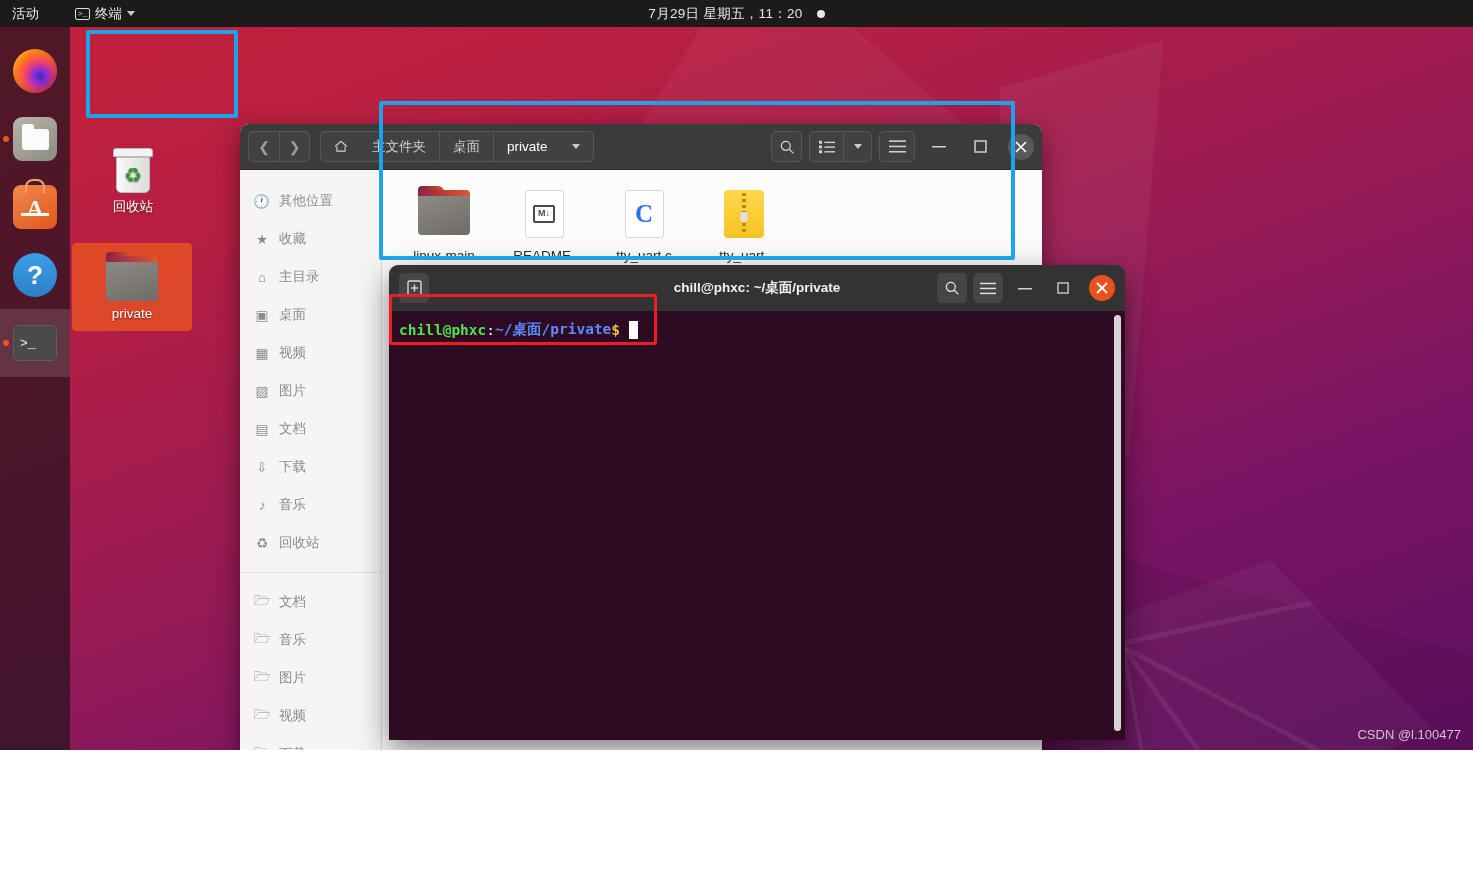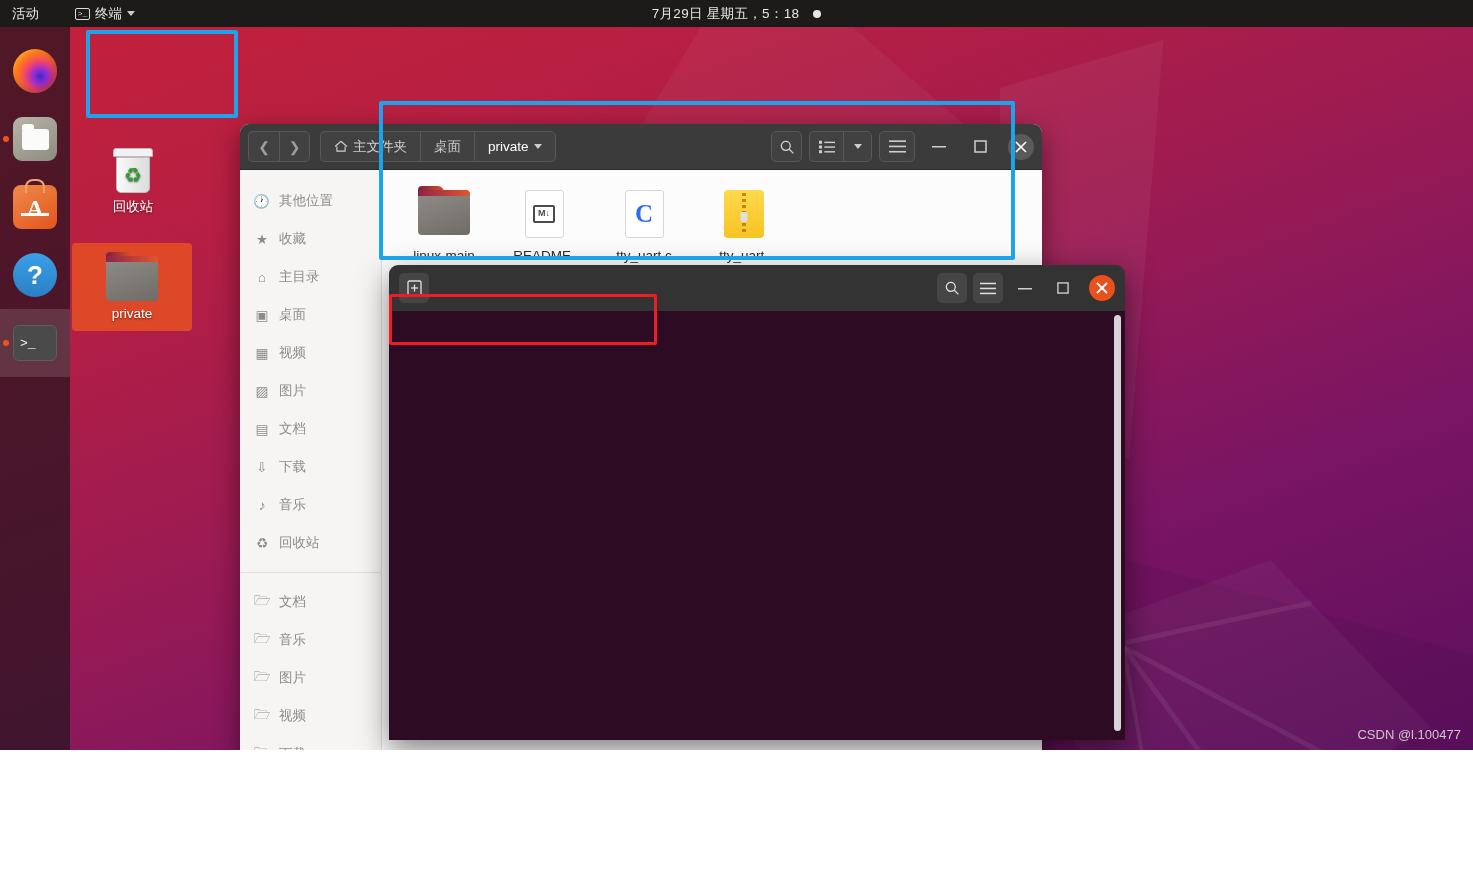--- a/index.html
+++ b/index.html
@@ -203,21 +203,21 @@
     width: 31px; height: 31px; background: #414141; border: 1px solid #585858;
     color: #9e9e9e; display: flex; align-items: center; justify-content: center;
     font-size: 14px; cursor: pointer;
   }
   .nav-btn:first-child { border-radius: 5px 0 0 5px; border-right: none; }
   .nav-btn:last-child { border-radius: 0 5px 5px 0; }
   .crumbs { display: flex; margin-left: 10px; }
   .crumb {
     height: 31px; padding: 12px 13px; background: #414141; border: 1px solid #585858;
     border-right: none; color: #cfcfcf; font-size: 13.5px;
-    display: flex; align-items: center; gap: 5px; cursor: pointer;
+    display: flex; align-items: center; gap: 24px; cursor: pointer;
   }
   .crumb:first-child { border-radius: 5px 0 0 5px; }
   .crumb:last-child { border-radius: 0 5px 5px 0; border-right: 1px solid #585858; }
   .crumb.current { color: #ffffff; }
   .tb-right { display: flex; align-items: center; gap: 7px; }
   .tb-btn {
     height: 31px; min-width: 31px; background: #414141; border: 1px solid #585858;
     border-radius: 5px; color: #cfcfcf;
     display: flex; align-items: center; justify-content: center; cursor: pointer;
   }
@@ -362,21 +362,21 @@
   <div class="ray" id="r4"></div>
 
   <div id="topbar">
     <span id="activities">活动</span>
     <div id="app-menu">
       <span class="termicon">&gt;_</span>
       <span>终端</span>
       <span class="caret-dn"></span>
     </div>
     <div id="clock">
-      <span>7月29日 星期五，5：18</span>
+      <span>7月29日 星期五，11：20</span>
       <span class="dot"></span>
     </div>
   </div>
 
   <div id="dock">
     <div class="dock-item">
       <div class="icon-ff"></div>
     </div>
     <div class="dock-item running">
       <div class="icon-files">
@@ -600,20 +600,21 @@
 
   <div class="win" id="terminal">
     <div class="titlebar">
       <div class="newtab-btn">
         <svg width="15" height="16" viewBox="0 0 15 16">
           <rect x="1" y="1" width="13" height="14" stroke="#e0e0e0" stroke-width="1.3" fill="none" rx="1.5"></rect>
           <line x1="7.5" y1="4.5" x2="7.5" y2="11.5" stroke="#e0e0e0" stroke-width="1.3"></line>
           <line x1="4" y1="8" x2="11" y2="8" stroke="#e0e0e0" stroke-width="1.3"></line>
         </svg>
       </div>
+      <div id="term-title">chill@phxc: ~/桌面/private</div>
       <div class="term-right">
         <div class="term-btn">
           <svg width="16" height="16" viewBox="0 0 20 20">
             <circle cx="8.5" cy="8.5" r="5.6" stroke="#e0e0e0" stroke-width="1.6" fill="none"></circle>
             <line x1="12.8" y1="12.8" x2="18" y2="18" stroke="#e0e0e0" stroke-width="1.6"></line>
           </svg>
         </div>
         <div class="term-btn">
           <svg width="16" height="13" viewBox="0 0 18 13">
             <rect x="0" y="0" width="18" height="1.7" fill="#e0e0e0"></rect>
@@ -633,20 +634,23 @@
         </div>
         <div class="term-close">
           <svg width="12" height="12" viewBox="0 0 12 12">
             <line x1="1" y1="1" x2="11" y2="11" stroke="#fff" stroke-width="1.8"></line>
             <line x1="11" y1="1" x2="1" y2="11" stroke="#fff" stroke-width="1.8"></line>
           </svg>
         </div>
       </div>
     </div>
     <div id="term-body">
+      <div id="prompt-line">
+        <span class="p-user">chill@phxc</span><span class="p-colon">:</span><span class="p-path">~/桌面/private</span><span class="p-dollar">$</span><span class="cursor"></span>
+      </div>
       <div id="term-scroll"></div>
     </div>
   </div>
 
   <div class="anno" id="anno-chill"></div>
   <div class="anno" id="anno-files"></div>
   <div class="anno" id="anno-prompt"></div>
 
   <div id="watermark">CSDN @l.100477</div>
 </div>

